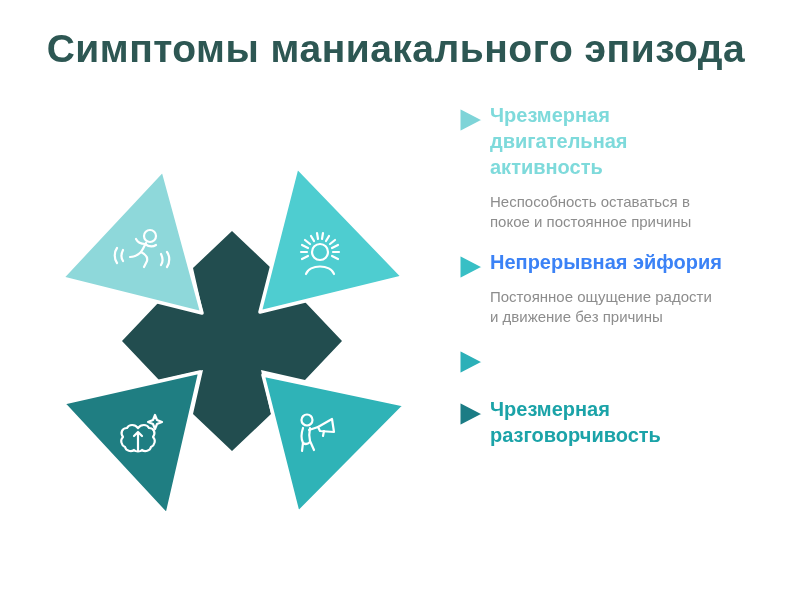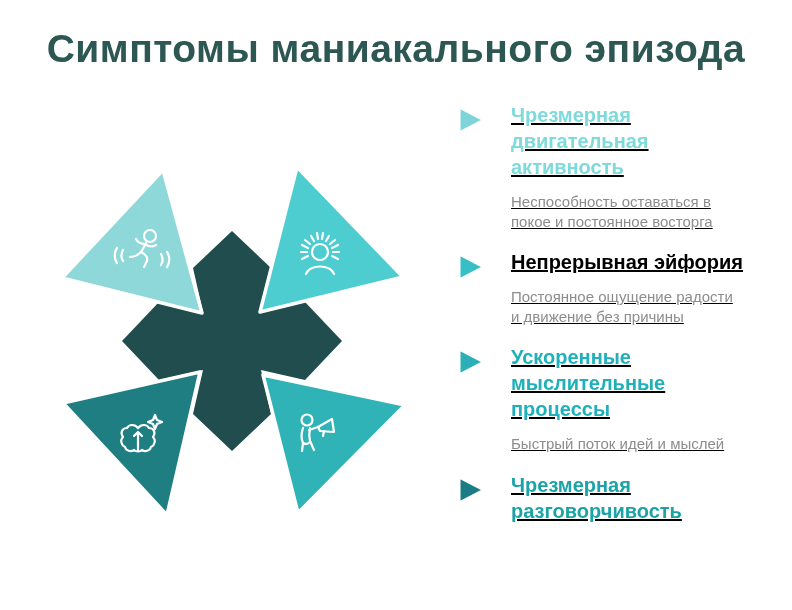--- a/index.html
+++ b/index.html
@@ -51,21 +51,21 @@
     display: flex;
     align-items: flex-start;
     margin-bottom: 18px;
   }
   .marker {
     flex: 0 0 auto;
     width: 30px;
     height: 32px;
     margin-top: 2px;
   }
-  .item-text { margin-left: 24px; text-decoration: underline; }
+  .item-text { margin-left: 3px; }
   .item-title {
     font-size: 20px;
     font-weight: bold;
     line-height: 26px;
     white-space: pre-line;
   }
   .item-desc {
     margin-top: 12px;
     font-size: 15px;
     line-height: 19.5px;
@@ -139,45 +139,39 @@
 
     <div class="item">
       <svg class="marker" viewBox="0 0 30 32">
         <polygon points="2,3 27,16 2,29" stroke="#ffffff" stroke-width="3" stroke-linejoin="round" fill="#7ed4d8"></polygon>
       </svg>
       <div class="item-text">
         <h3 class="item-title" style="color: rgb(126, 218, 219);">Чрезмерная
 двигательная
 активность</h3>
         <p class="item-desc" style="color: rgb(141, 141, 141);">Неспособность оставаться в
-покое и постоянное восторга</p>
+покое и постоянное причины</p>
       </div>
     </div>
 
     <div class="item">
       <svg class="marker" viewBox="0 0 30 32">
         <polygon points="2,3 27,16 2,29" stroke="#ffffff" stroke-width="3" stroke-linejoin="round" fill="#38bfc5"></polygon>
       </svg>
       <div class="item-text">
-        <h3 class="item-title" style="color: #000000;">Непрерывная эйфория</h3>
+        <h3 class="item-title" style="color: #3b82f6;">Непрерывная эйфория</h3>
         <p class="item-desc" style="color: rgb(141, 141, 141);">Постоянное ощущение радости
 и движение без причины</p>
       </div>
     </div>
 
     <div class="item">
       <svg class="marker" viewBox="0 0 30 32">
         <polygon points="2,3 27,16 2,29" stroke="#ffffff" stroke-width="3" stroke-linejoin="round" fill="#2cb0b8"></polygon>
       </svg>
-      <div class="item-text">
-        <h3 class="item-title" style="color: rgb(31, 176, 186);">Ускоренные
-мыслительные
-процессы</h3>
-        <p class="item-desc" style="color: rgb(141, 141, 141);">Быстрый поток идей и мыслей</p>
-      </div>
     </div>
 
     <div class="item">
       <svg class="marker" viewBox="0 0 30 32">
         <polygon points="2,3 27,16 2,29" stroke="#ffffff" stroke-width="3" stroke-linejoin="round" fill="#1b7c85"></polygon>
       </svg>
       <div class="item-text">
         <h3 class="item-title" style="color: rgb(27, 163, 168);">Чрезмерная
 разговорчивость</h3>
       </div>

